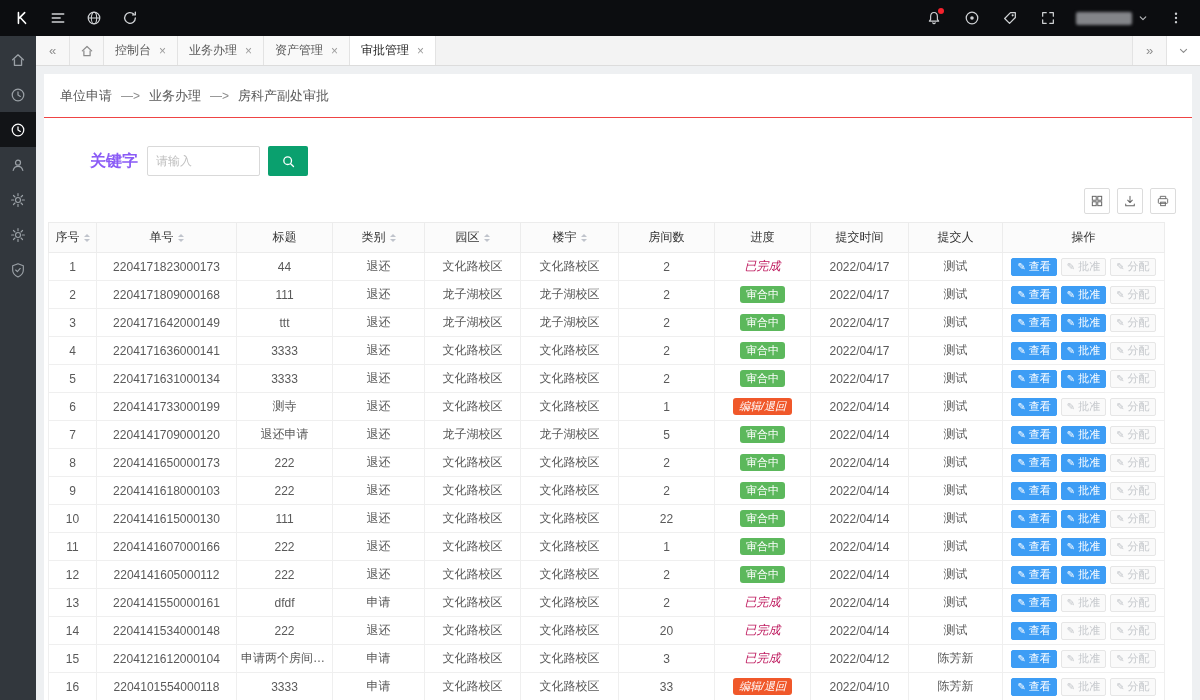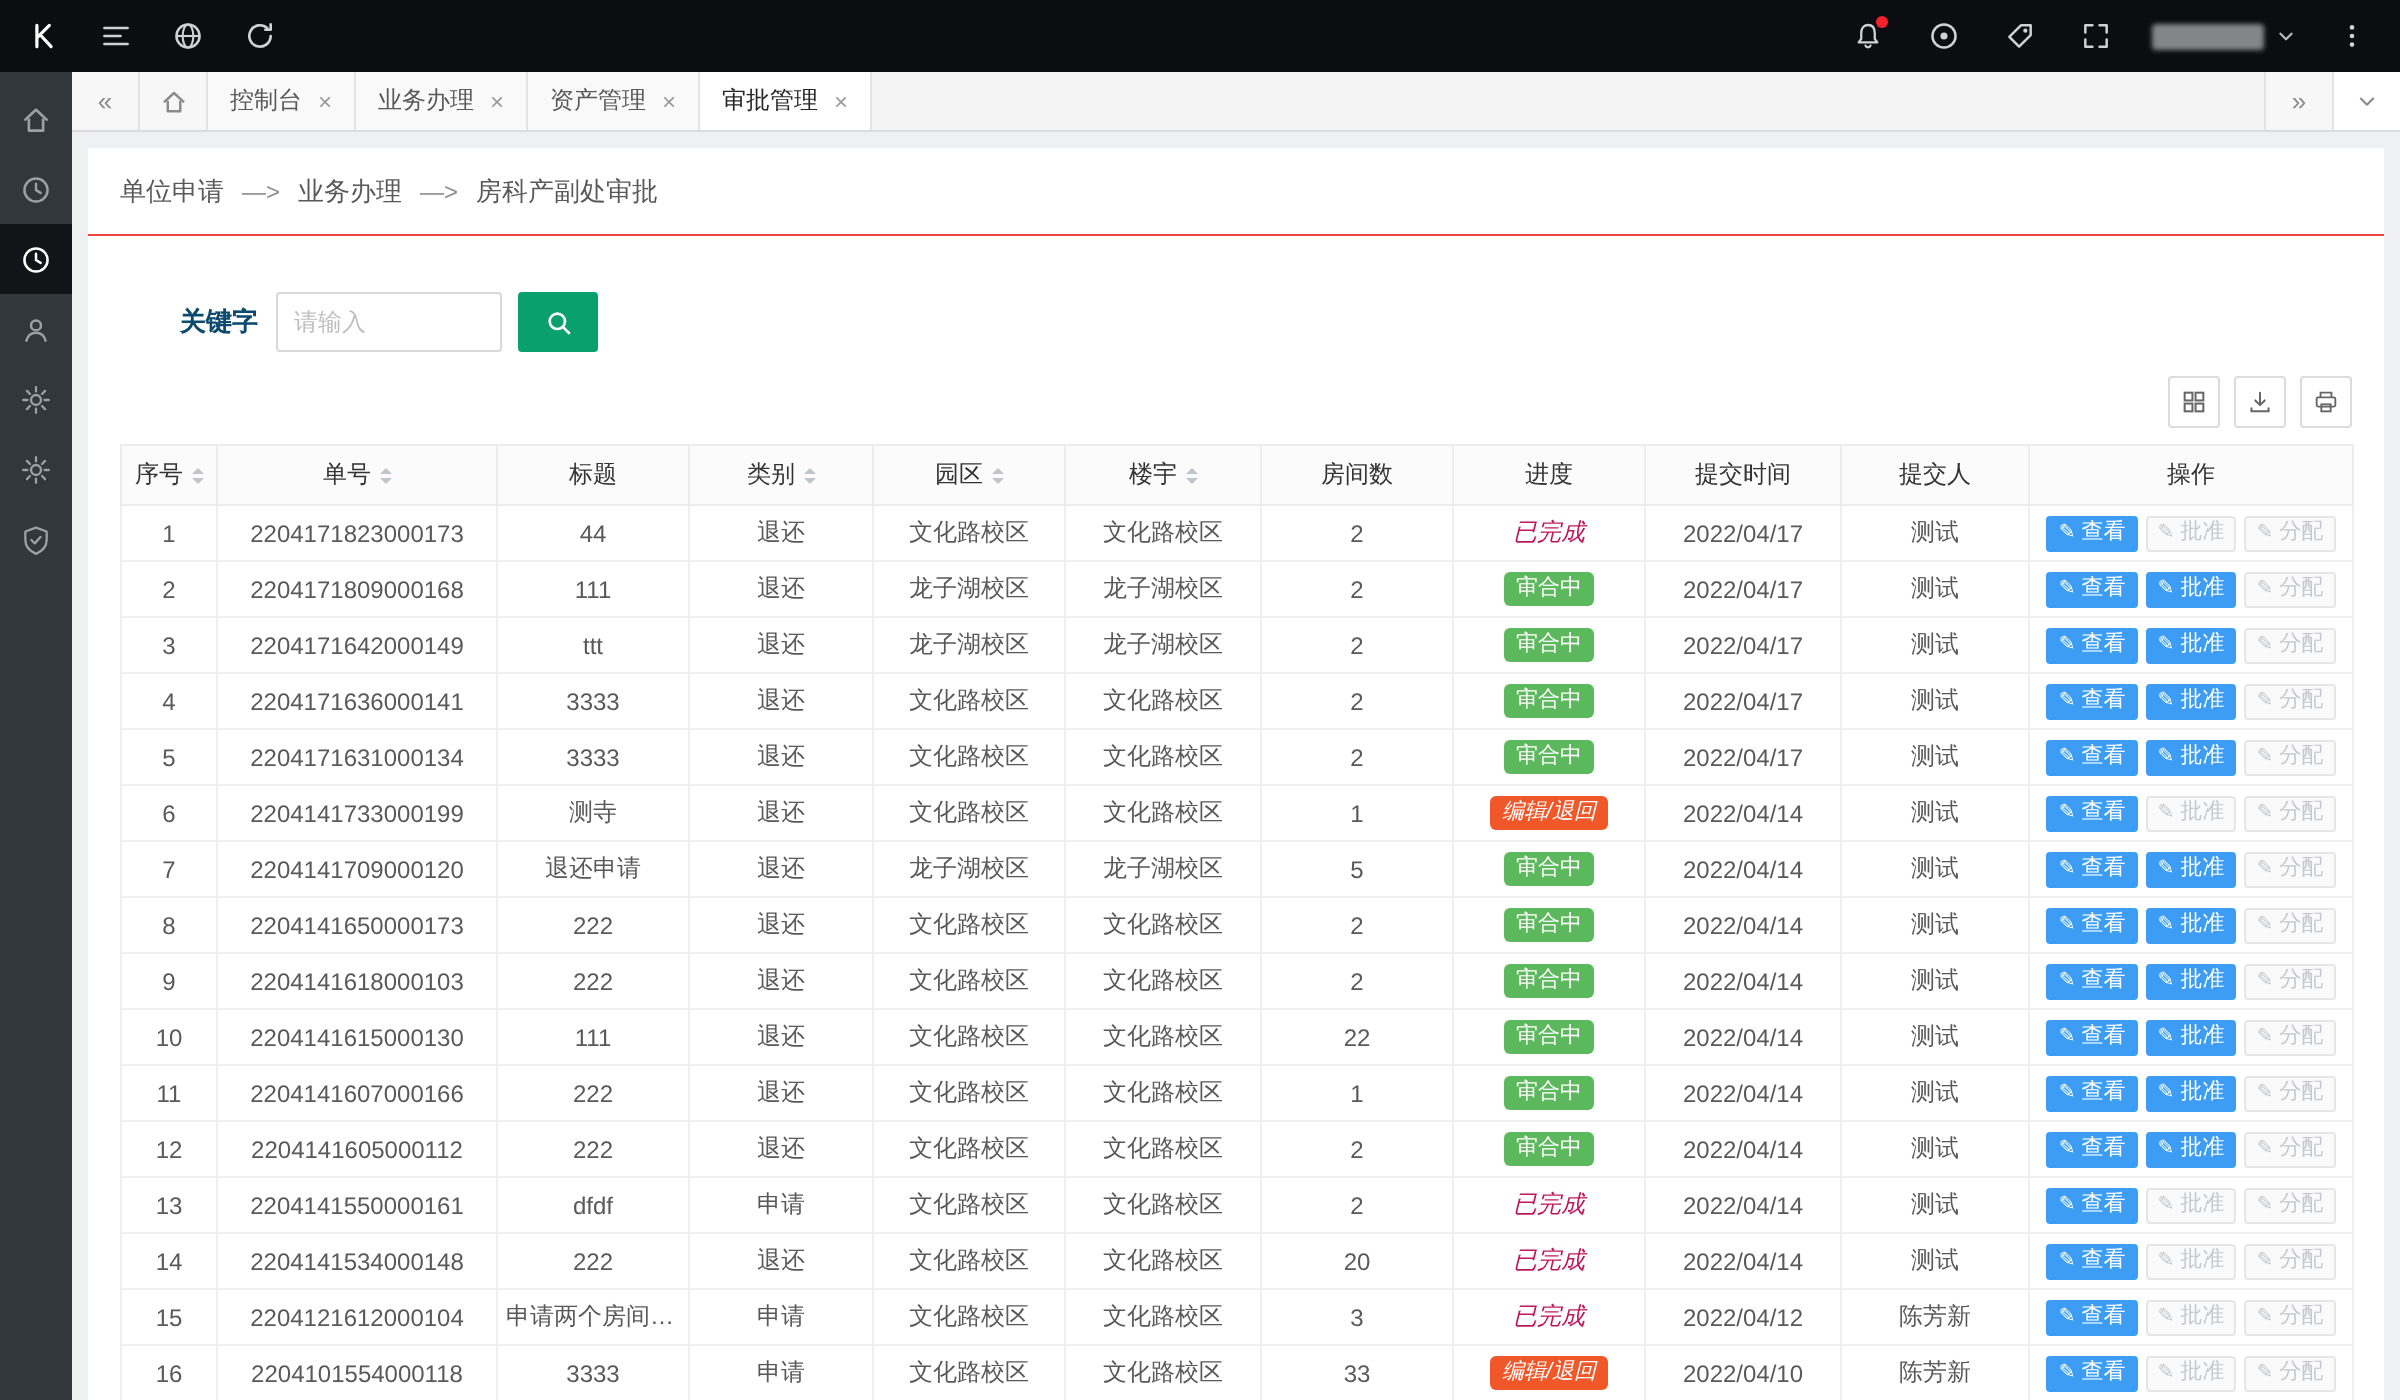--- a/index.html
+++ b/index.html
@@ -48,33 +48,33 @@
   .tab-close{margin-left:8px;color:#9b9b9b;font-size:12px;line-height:1;cursor:pointer;}
 
   
   .panel{position:fixed;left:44px;top:74px;right:8px;bottom:0;background:#ffffff;overflow:hidden;}
   .crumbbar{height:44px;display:flex;align-items:center;padding:0 16px;border-bottom:1px solid #ef4444;}
   .crumbs{display:flex;align-items:center;font-size:13px;color:#595959;}
   .crumb{cursor:pointer;}
   .crumb-sep{color:#8c8c8c;margin:0 9px;font-size:12px;}
 
   .search-row{display:flex;align-items:center;margin:28px 16px 0 46px;height:30px;}
-  .kw-label{font-size:13px;font-weight:bold;color:#0c4a6e;margin-right:9px;}
+  .kw-label{font-size:16px;font-weight:bold;color:#8b5cf6;margin-right:9px;}
   .kw-input{width:113px;height:30px;border:1px solid #d9d9d9;border-radius:2px;padding:13px 8px;
     font-size:12px;color:#333;outline:none;font-family:inherit;}
   .kw-input::placeholder{color:#bfbfbf;}
   .search-btn{width:40px;height:30px;margin-left:8px;background:var(--accent);border:none;border-radius:2px;
     display:flex;align-items:center;justify-content:center;cursor:pointer;color:#fff;}
 
   .tools-row{display:flex;justify-content:flex-end;align-items:center;margin:12px 16px 8px;}
   .tool-btn{width:26px;height:26px;border:1px solid #dcdcdc;background:#fff;border-radius:2px;
     display:flex;align-items:center;justify-content:center;color:#666;margin-left:7px;cursor:pointer;}
 
   
-  .grid{width:calc(100% - 32px);margin:0 16px;border-collapse:collapse;table-layout:fixed;font-size:12px;color:#595959;}
+  .grid{width:calc(100% - 32px);margin:0 4px;border-collapse:collapse;table-layout:fixed;font-size:12px;color:#595959;}
   .grid th{height:30px;background:#fbfbfb;border:1px solid #ececec;font-weight:normal;color:#333;
     padding:0 4px;white-space:nowrap;}
   .grid td{height:28px;border:1px solid #efefef;text-align:center;padding:0 4px;
     white-space:nowrap;overflow:hidden;text-overflow:ellipsis;background:#fff;}
   .th-label{vertical-align:middle;}
   .sorter{display:inline-flex;flex-direction:column;margin-left:4px;vertical-align:middle;cursor:pointer;}
   .sorter i{width:0;height:0;border:3.5px solid transparent;display:block;}
   .sorter .up{border-bottom-color:#c0c4cc;margin-bottom:1px;}
   .sorter .down{border-top-color:#c0c4cc;margin-top:1px;}
 

